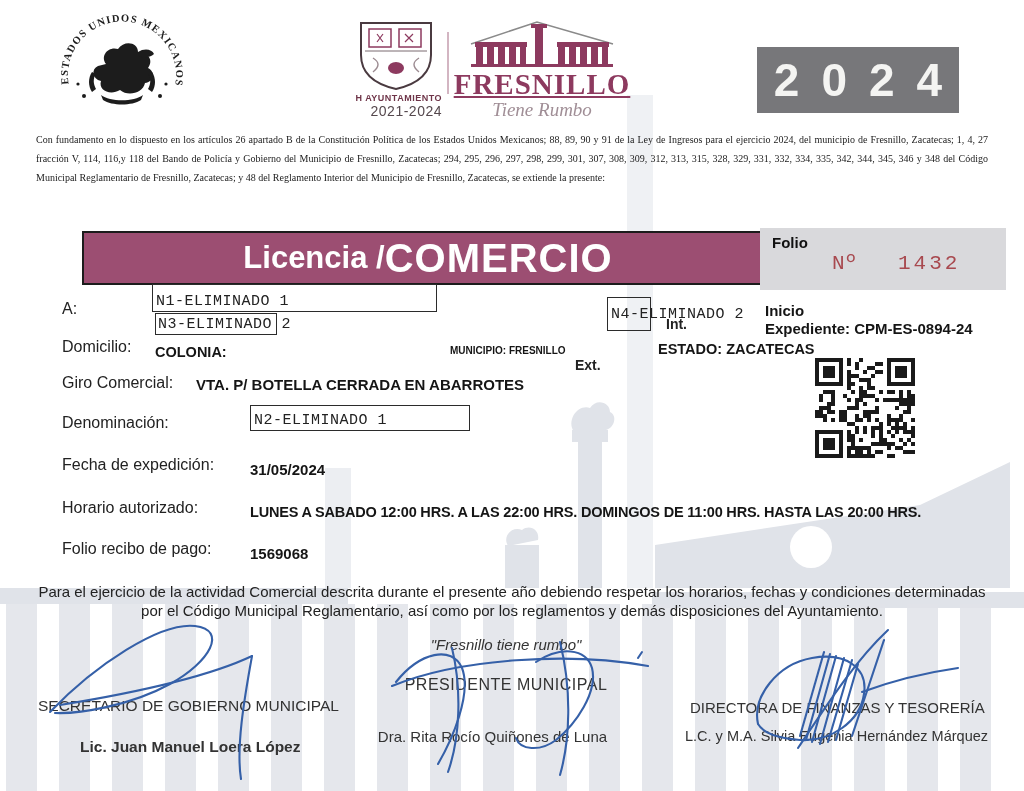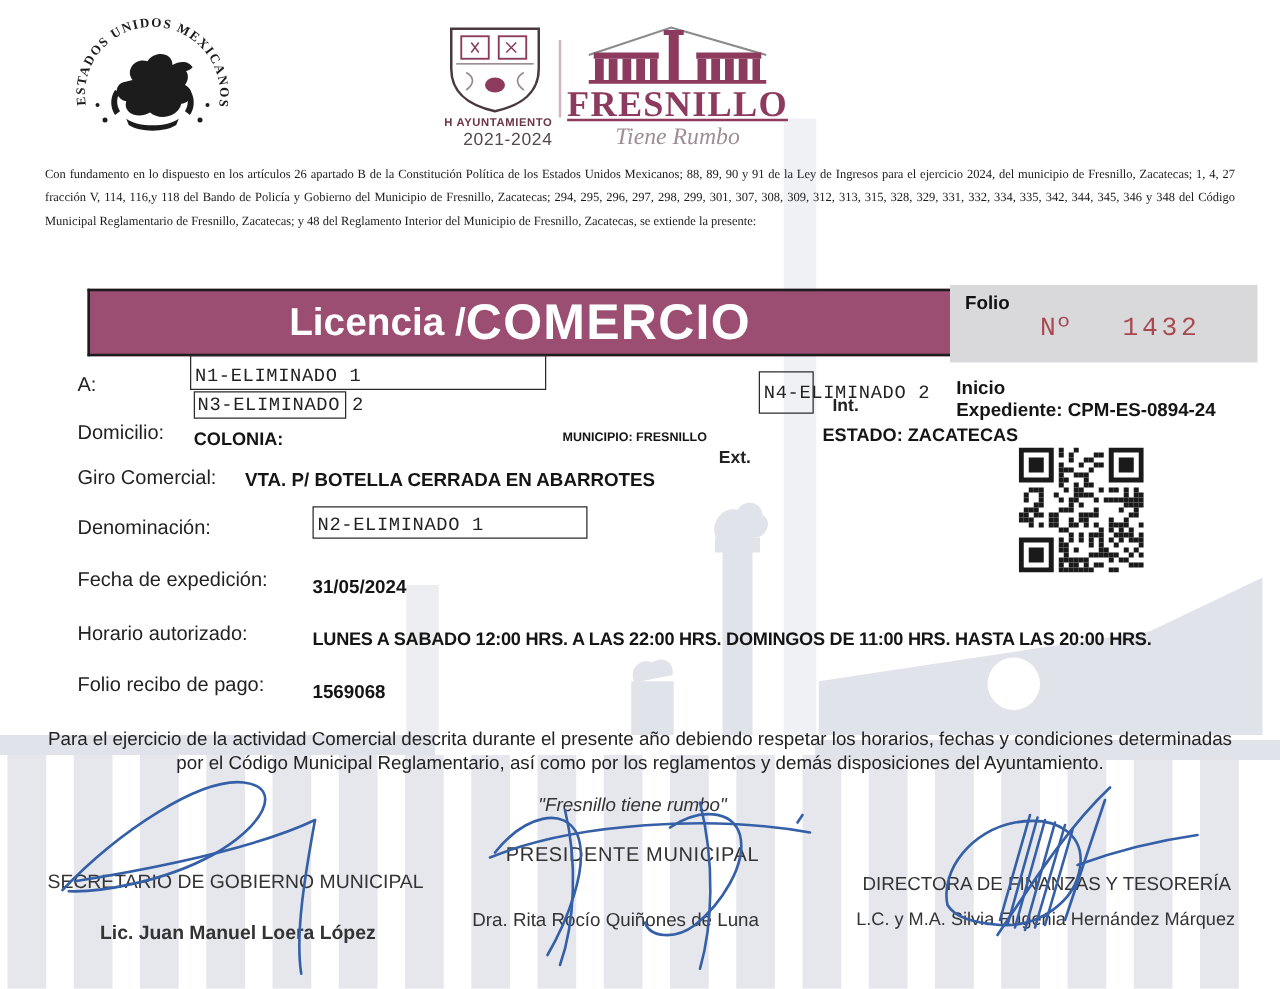--- a/index.html
+++ b/index.html
@@ -28,21 +28,21 @@
   .flogo-name{font-family:"Liberation Serif",serif;font-weight:bold;font-size:29px;color:var(--logo-maroon);letter-spacing:1px;line-height:1;text-decoration:underline;}
   .flogo-tag{font-family:"Liberation Serif",serif;font-style:italic;font-size:19px;color:#a08e96;margin-top:0;}
   .year-badge{left:757px;top:47px;width:202px;height:66px;background:var(--badge-gray);
     color:#f4f4f2;font-weight:800;font-size:46px;letter-spacing:22px;
     display:flex;align-items:center;justify-content:center;padding-left:22px;}
 
   
   .legal{left:36px;top:130px;width:952px;font-size:10px;line-height:19.2px;text-align:justify;color:#1b1b1b;font-family:Liberation Serif, serif;}
 
   
-  .banner{left:70px;top:231px;width:690px;height:54px;background:var(--maroon);
+  .banner{left:82px;top:231px;width:690px;height:54px;background:var(--maroon);
     border-top:2.5px solid #1c1c1c;border-bottom:2.5px solid #1c1c1c;border-left:2px solid #1c1c1c;
     display:flex;align-items:center;justify-content:center;color:#fff;}
   .banner .b1{font-size:31px;font-weight:700;}
   .banner .b2{font-size:40px;font-weight:800;letter-spacing:1px;}
   .folio-box{left:760px;top:228px;width:246px;height:62px;background:var(--folio-gray);}
   .folio-label{position:absolute;left:12px;top:6px;font-size:15px;font-weight:bold;color:#111;}
   .folio-no{position:absolute;left:72px;top:24px;font-family:"Liberation Mono",monospace;font-size:21px;color:#a8494f;}
   .folio-num{position:absolute;left:138px;top:24px;font-family:"Liberation Mono",monospace;font-size:21px;color:#a8494f;letter-spacing:3px;}
 
   
@@ -165,20 +165,21 @@
         <rect x="113" y="29" width="7" height="17"></rect>
           <rect x="124" y="29" width="7" height="17"></rect>
         <rect x="135" y="29" width="6" height="17"></rect>
         <rect x="4" y="46" width="142" height="3"></rect>
       </g>
     </svg>
     <div class="flogo-name">FRESNILLO</div>
     <div class="flogo-tag">Tiene Rumbo</div>
   </div>
 
+  <div class="abs year-badge z">2024</div>
 
   <div class="abs legal z">Con fundamento en lo dispuesto en los artículos 26 apartado B de la Constitución Política de los Estados Unidos Mexicanos; 88, 89, 90 y 91 de la Ley de Ingresos para el ejercicio 2024, del municipio de Fresnillo, Zacatecas; 1, 4, 27 fracción V, 114, 116,y 118 del Bando de Policía y Gobierno del Municipio de Fresnillo, Zacatecas; 294, 295, 296, 297, 298, 299, 301, 307, 308, 309, 312, 313, 315, 328, 329, 331, 332, 334, 335, 342, 344, 345, 346 y 348 del Código Municipal Reglamentario de Fresnillo, Zacatecas; y 48 del Reglamento Interior del Municipio de Fresnillo, Zacatecas, se extiende la presente:</div>
 
   <div class="abs banner z">
     <span class="b1">Licencia /</span>
       <span class="b2">COMERCIO</span>
   </div>
 
   <div class="abs folio-box z">
     <div class="folio-label">Folio</div>

